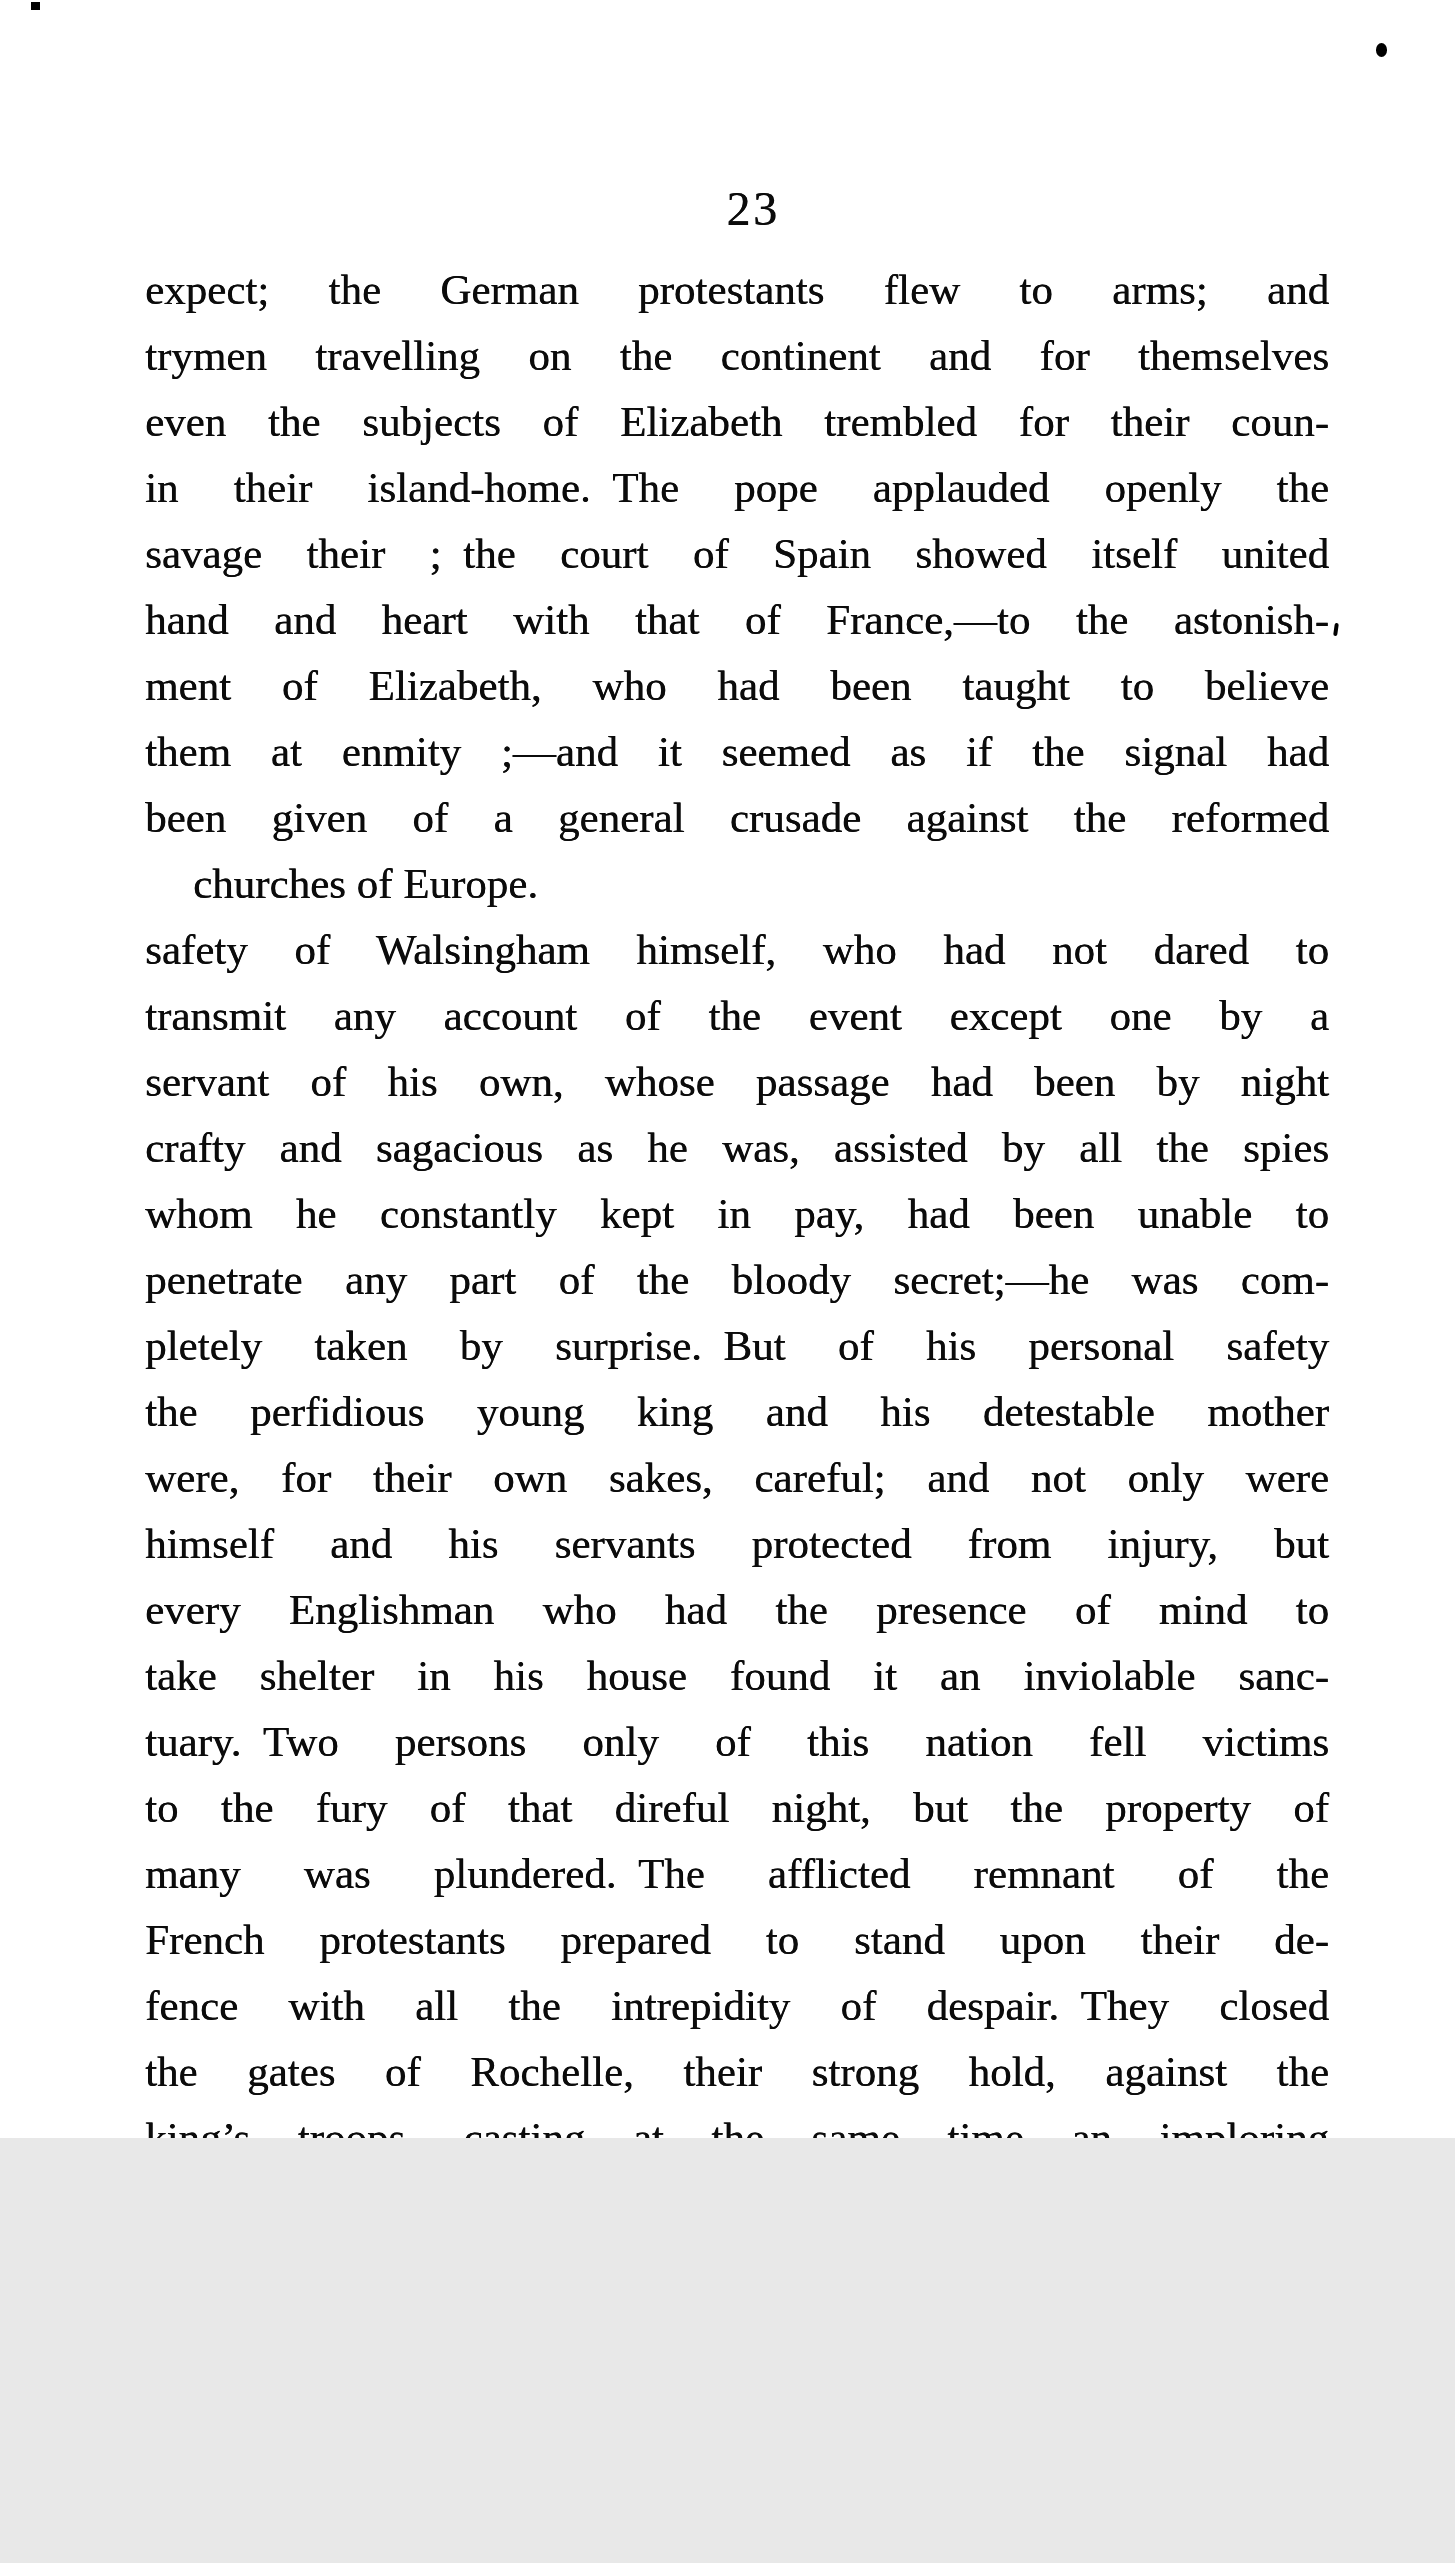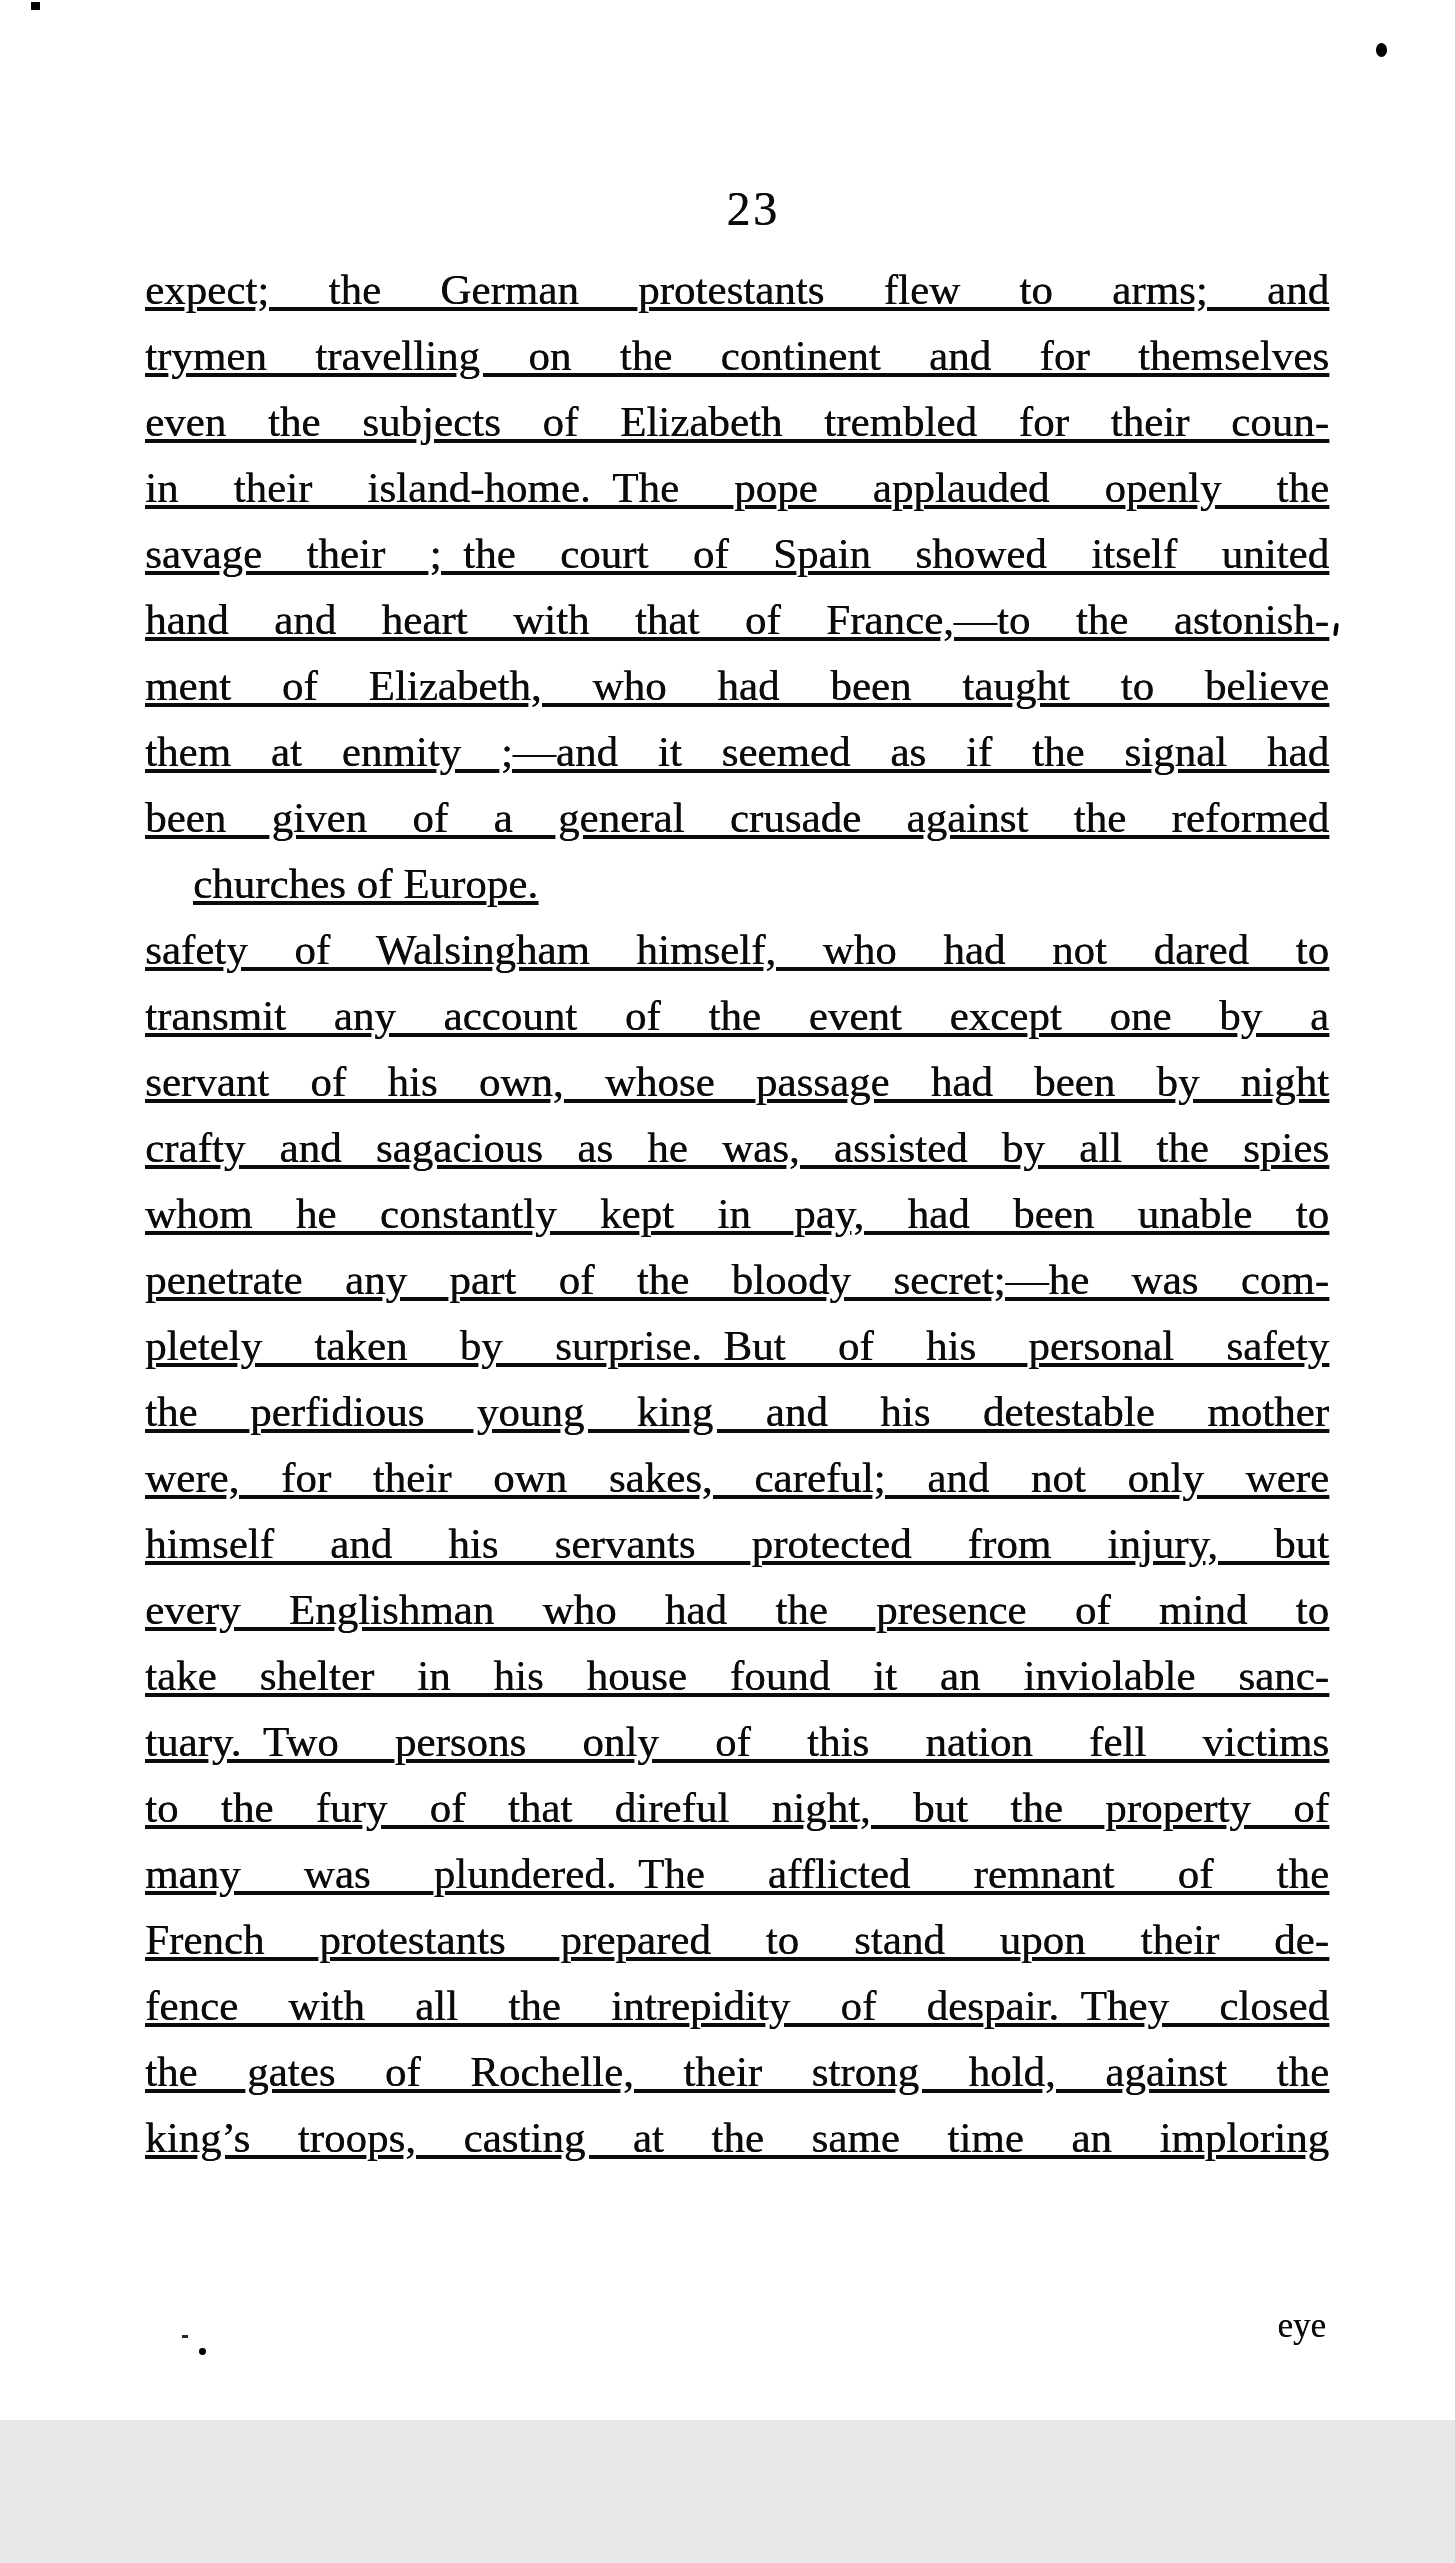--- a/index.html
+++ b/index.html
@@ -4,21 +4,21 @@
 <title>23</title>
 <style>
   html, body {
     margin: 0;
     padding: 0;
     background: #e8e8e8;
   }
   .page {
     position: relative;
     width: 1455px;
-    height: 2420px;
+    height: 2138px;
     margin: 0 auto;
     background: #ffffff;
     overflow: hidden;
     font-family: "Liberation Serif", "DejaVu Serif", serif;
     color: #0b0b0b;
   }
   .page-number {
     position: absolute;
     top: 181px;
     left: 0;
@@ -28,21 +28,21 @@
     letter-spacing: 2.6px;
     transform: translateX(25.5px);
     text-shadow: 0.4px 0 currentColor;
   }
   .text-block {
     position: absolute;
     left: 145px;
     top: 257px;
     width: 1184px;
   }
-  .paragraph { margin: 0; text-decoration: underline; }
+  .paragraph { margin: 0; }
   .line {
     height: 66px;
     line-height: 66px;
     font-size: 43px;
     text-align: justify;
     text-align-last: justify;
     text-shadow: 0.4px 0 currentColor;
   }
   .line.indent { text-indent: 60px; }
   .line.flush-left { text-align-last: left; margin-left: 48px; }

